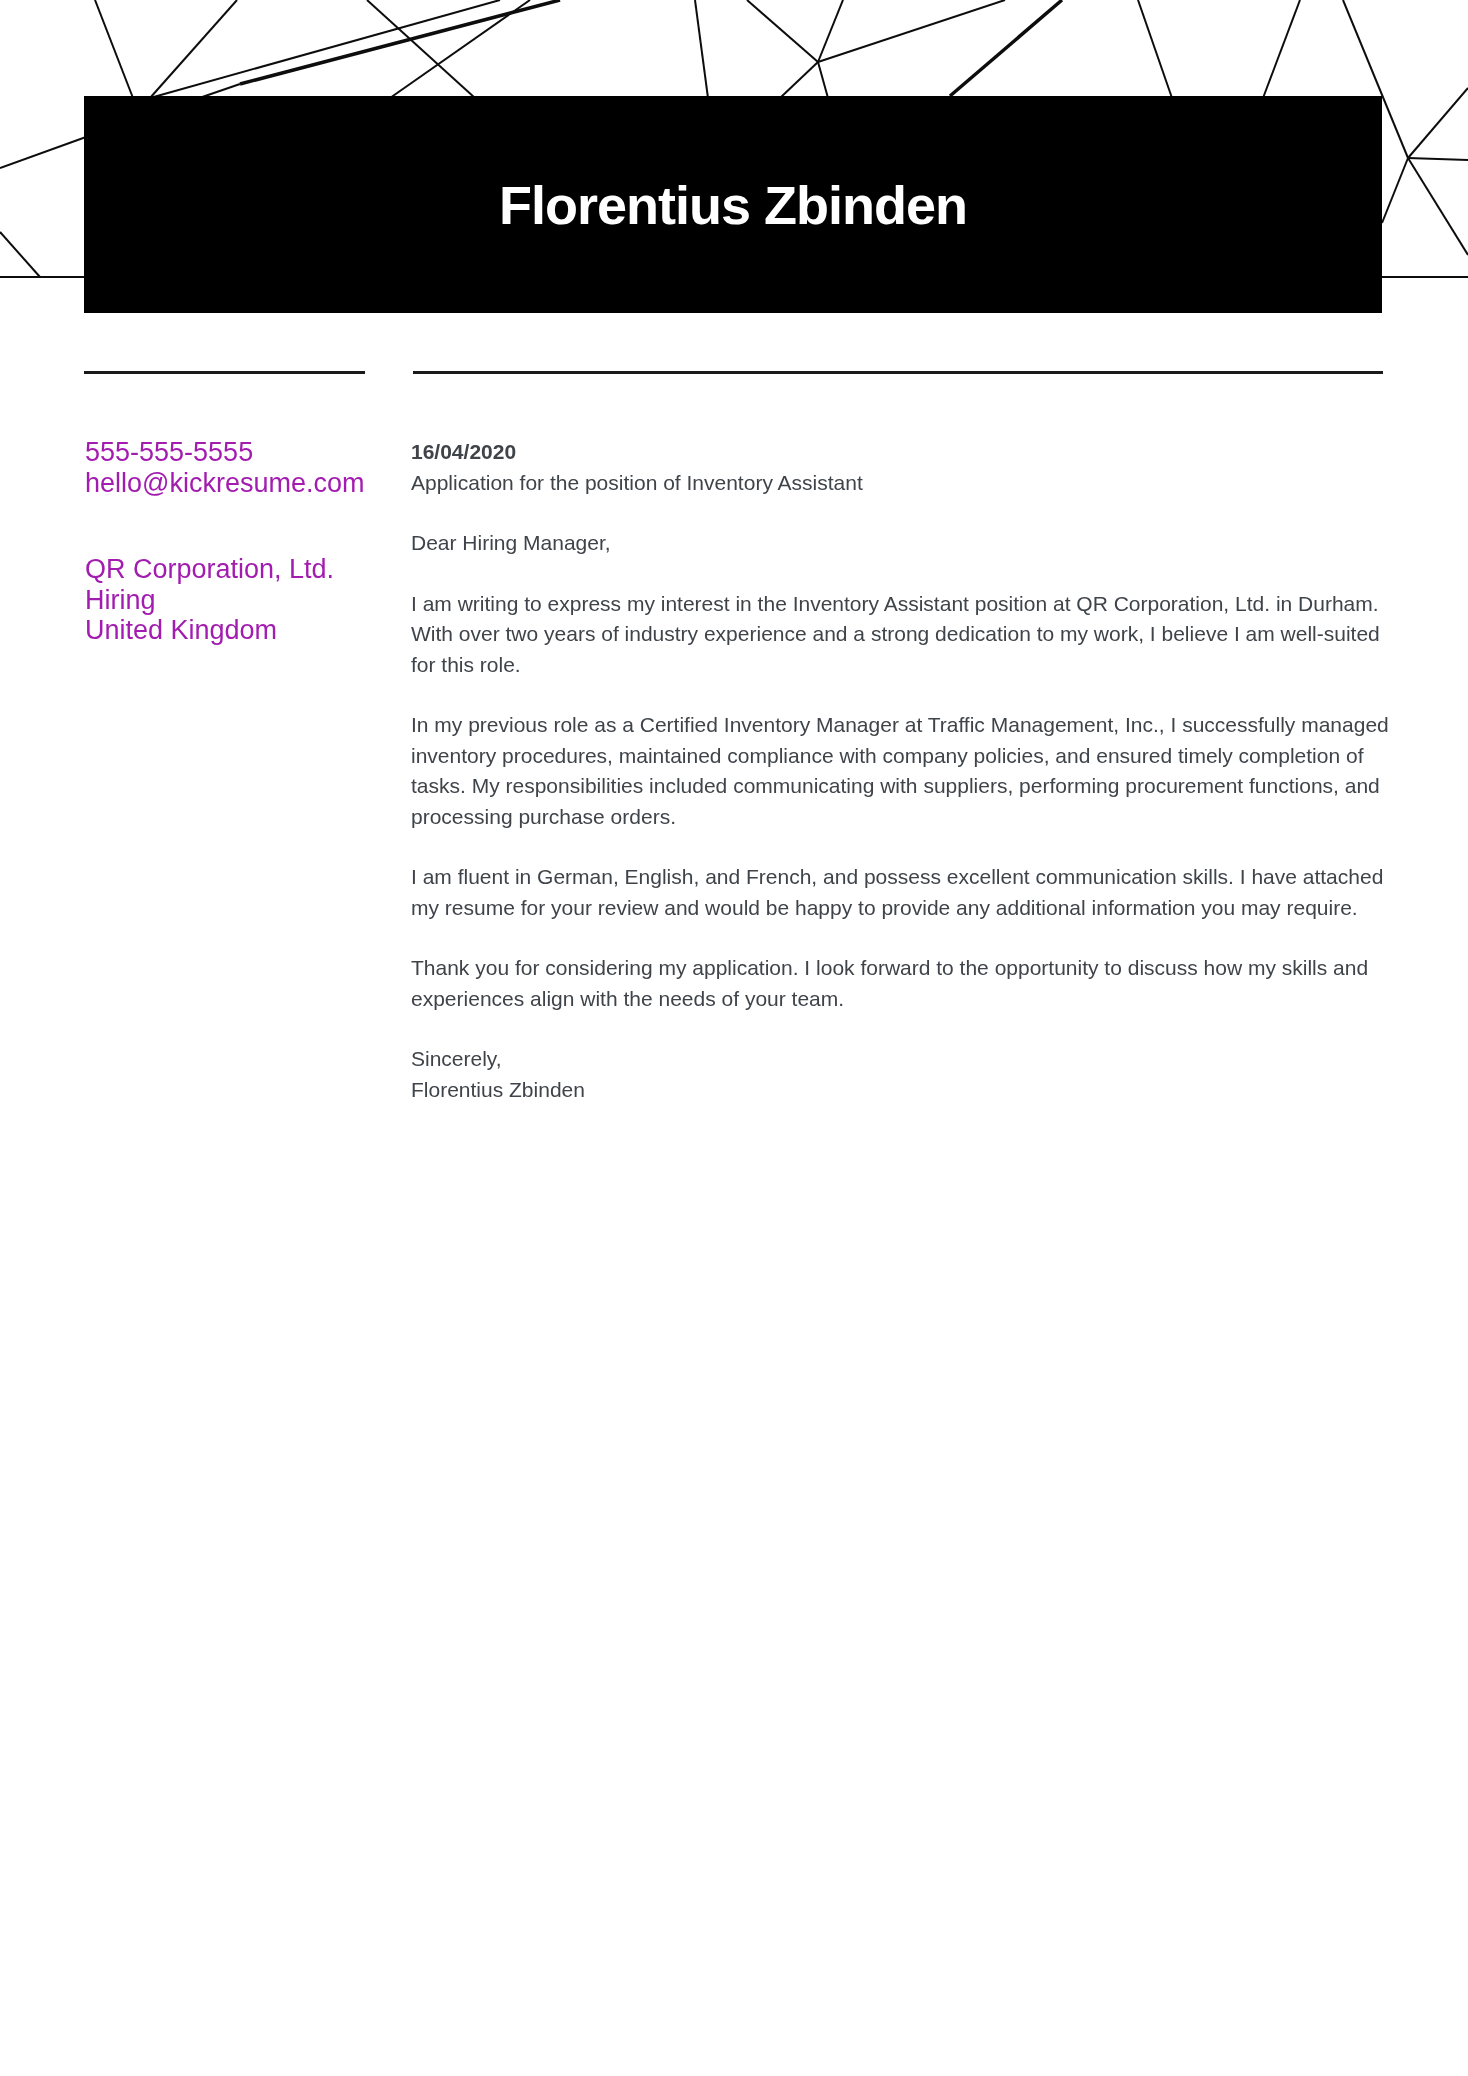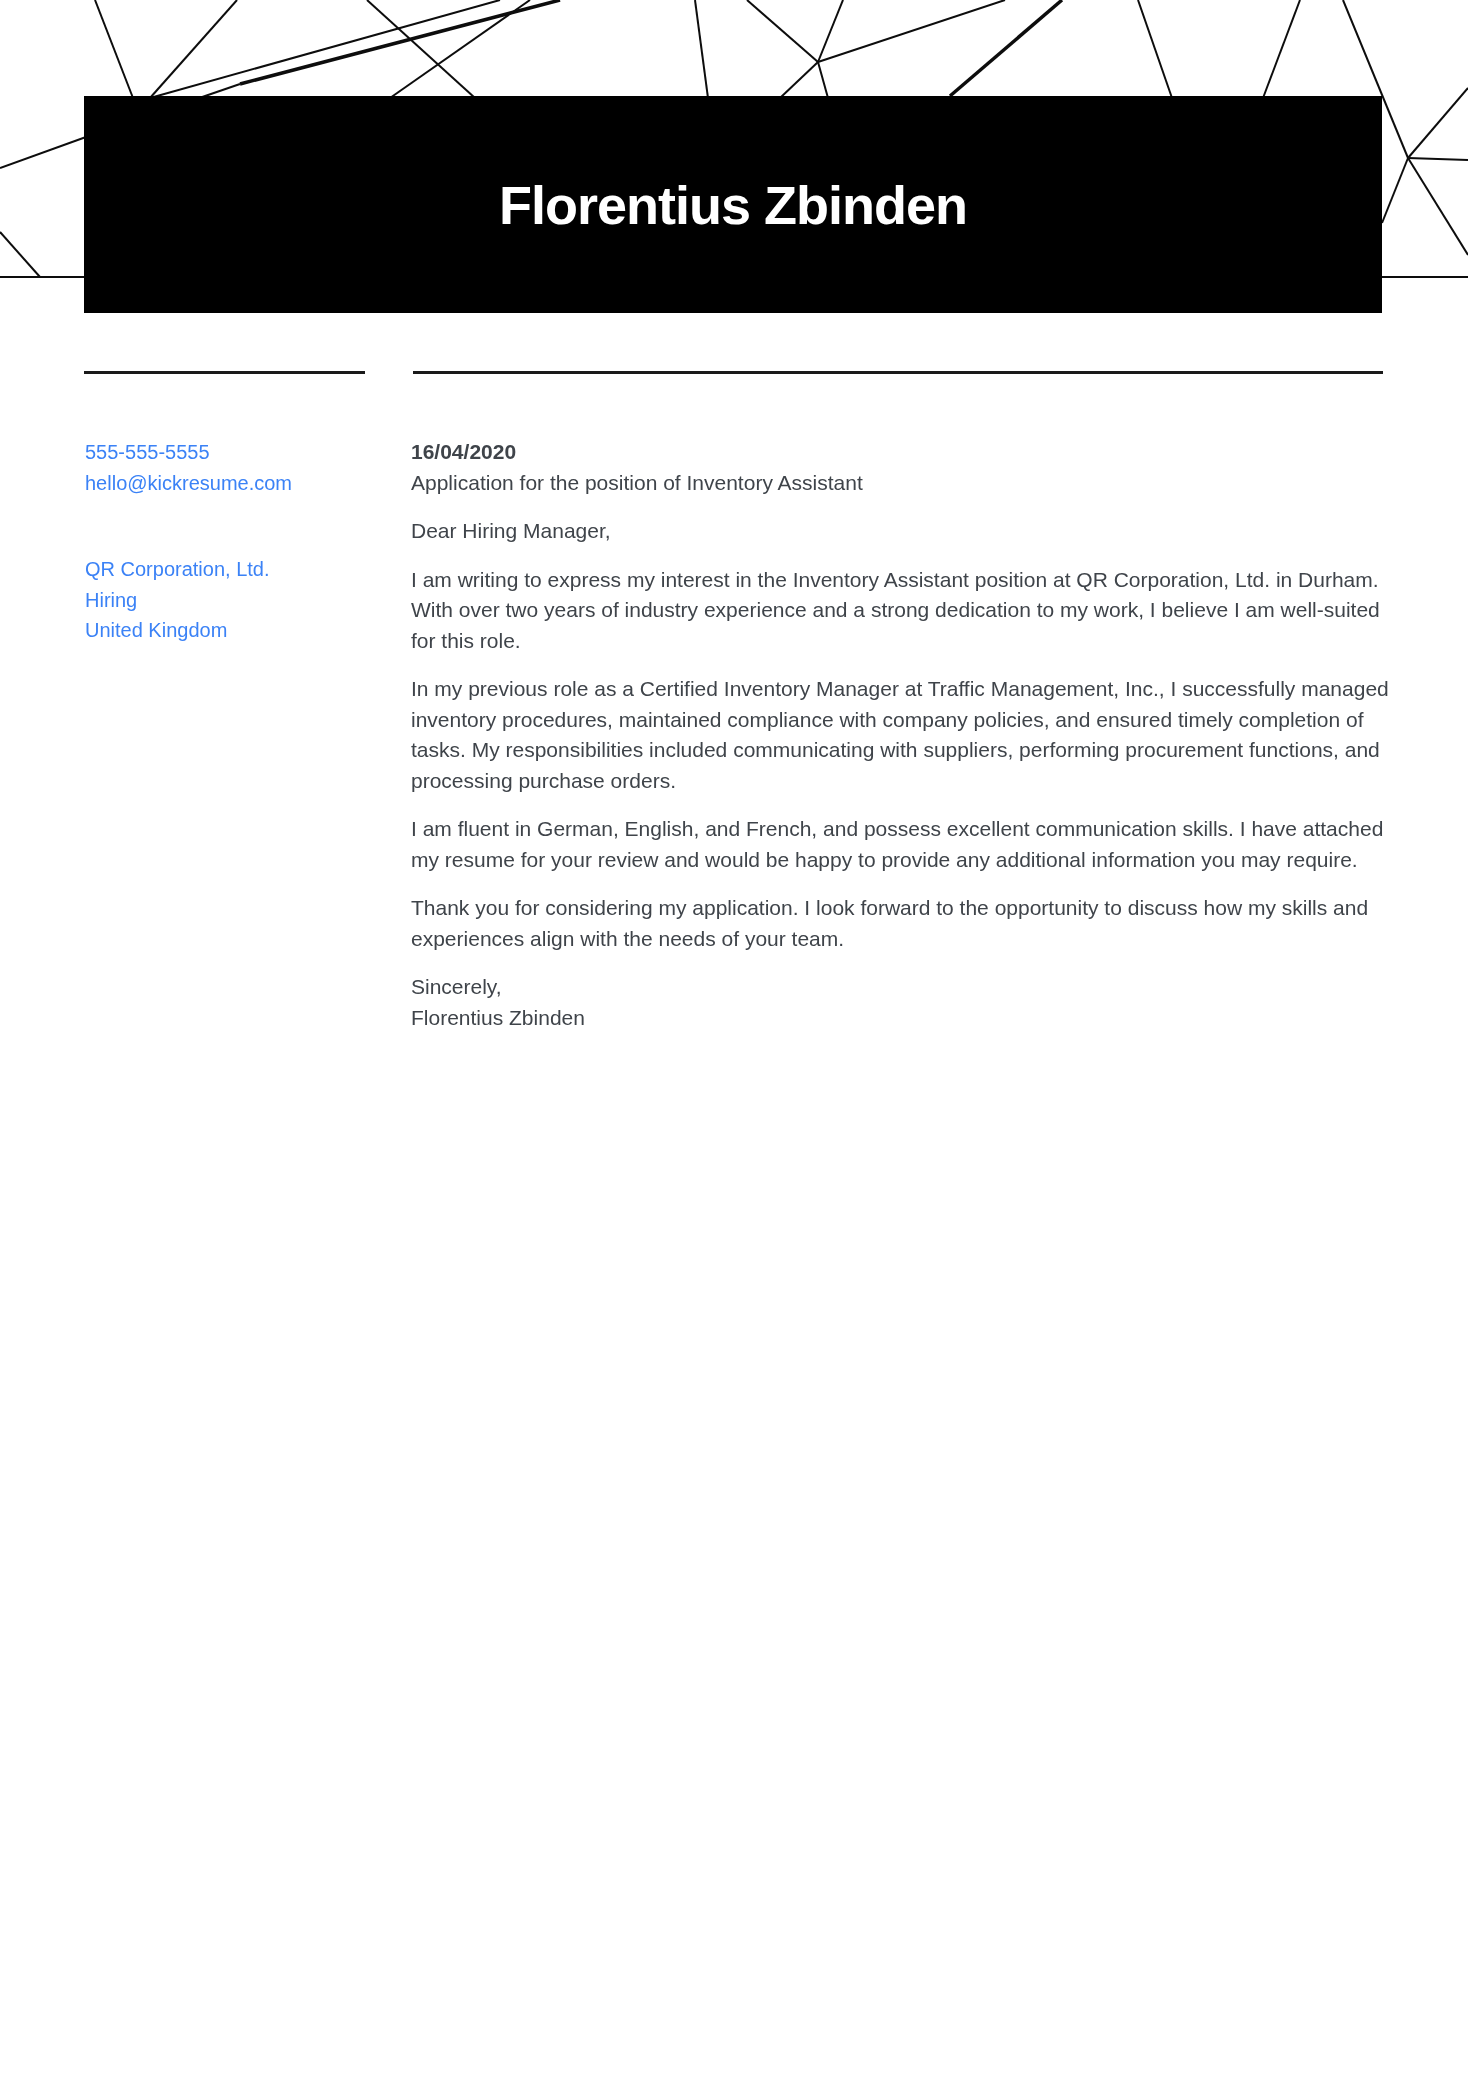--- a/index.html
+++ b/index.html
@@ -52,39 +52,39 @@
   }
   .rule-left  { left: 84px;  width: 281px; }
   .rule-right { left: 413px; width: 970px; }
 
   
   .contact-col {
     position: absolute;
     left: 85px;
     top: 437px;
     width: 300px;
-    color: #3b82f6;
-    font-size: 20px;
+    color: #a21caf;
+    font-size: 27px;
     line-height: 30.5px;
   }
   .contact-col p { margin: 0; }
   .contact-gap { height: 56px; }
 
   .letter-col {
     position: absolute;
     left: 411px;
     top: 437px;
     width: 978px;
     color: #3f444a;
     font-size: 21px;
     line-height: 30.5px;
   }
   .letter-col p { margin: 0; }
   .letter-col .date { font-weight: 700; }
-  .letter-col .para { margin-top: 18px; }
+  .letter-col .para { margin-top: 30px; }
 </style>
 </head>
 <body>
 
 <div class="page">
 
   <svg class="mesh" viewBox="0 0 1468 340" xmlns="http://www.w3.org/2000/svg">
     <g stroke="#0d0d0d" stroke-width="2" fill="none">
       <line x1="95" y1="0" x2="133" y2="98"></line>
       <line x1="237" y1="0" x2="150" y2="98"></line>

